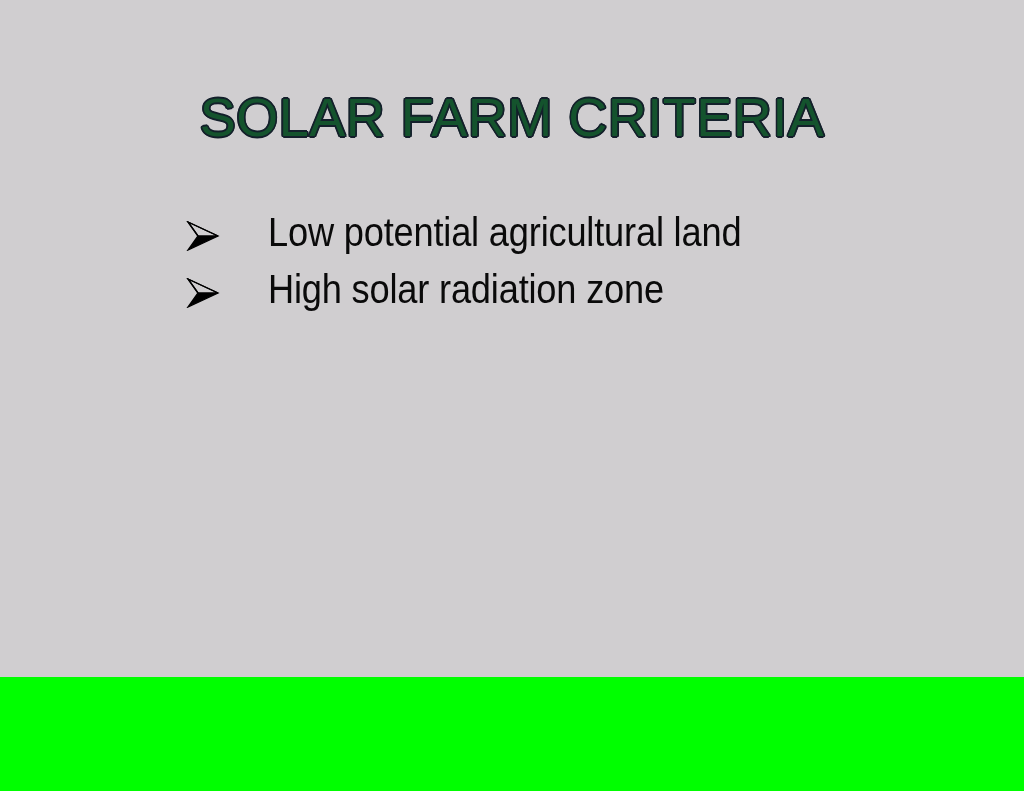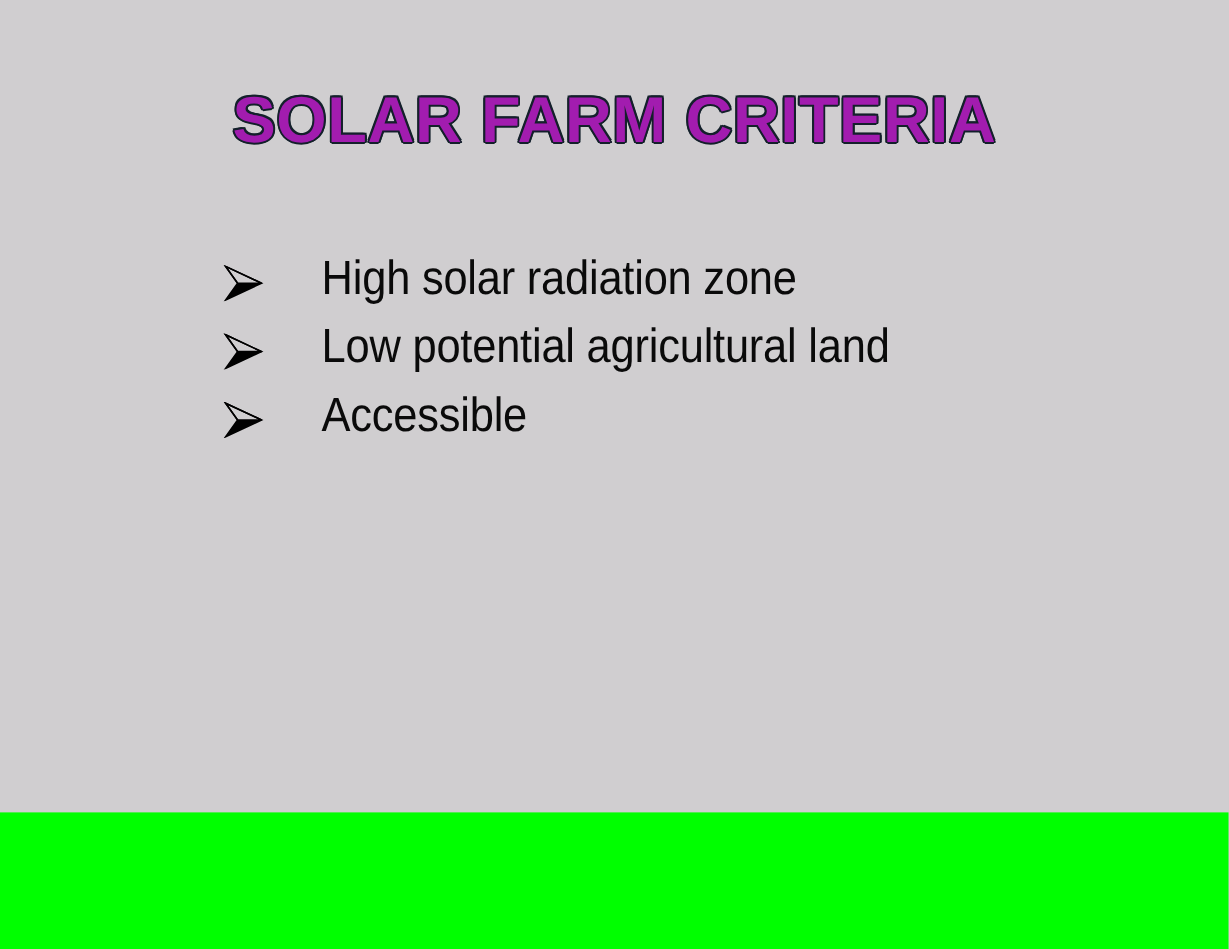--- a/index.html
+++ b/index.html
@@ -28,37 +28,37 @@
     position: absolute;
     left: 0;
     top: 72px;
     width: 1024px;
     text-align: center;
   }
   .slide-title {
     display: inline-block;
     font-family: "Liberation Sans", sans-serif;
     font-size: 54px;
-    font-weight: bold;
+    font-weight: normal;
     letter-spacing: 0.5px;
     line-height: 1.05;
-    color: #a21caf;
+    color: #14532d;
     -webkit-text-stroke: 1.6px #14202b;
     paint-order: stroke fill;
     text-shadow:
       -1.4px -1.4px 0 #14202b,
        1.4px -1.4px 0 #14202b,
       -1.4px  1.4px 0 #14202b,
        1.4px  1.4px 0 #14202b,
        0px   -1.6px 0 #14202b,
        0px    1.6px 0 #14202b,
       -1.6px  0px   0 #14202b,
        1.6px  0px   0 #14202b;
     white-space: nowrap;
-    margin: 0;
+    margin: 17px;
   }
 
   
   .bullet-list {
     position: absolute;
     left: 186px;
     top: 212px;
     width: 790px;
     list-style: none;
     margin: 0;
@@ -114,44 +114,34 @@
   <ul class="bullet-list">
 
     <li class="bullet-item">
       <span class="bullet-marker">
         <svg width="34" height="30" viewBox="0 0 34 30" aria-hidden="true">
           <polygon points="2,1 32,15 2,29 12,15" fill="#000000"></polygon>
           <polygon points="2,1 32,15 12,15" fill="#d0ced0" stroke="#000000" stroke-width="1.3"></polygon>
           <polygon points="2,1 32,15 2,29 12,15" fill="none" stroke="#000000" stroke-width="1.3" stroke-linejoin="miter"></polygon>
         </svg>
       </span>
-      <span class="bullet-text">High solar radiation zone</span>
-    </li>
-
-    <li class="bullet-item">
-      <span class="bullet-marker">
-        <svg width="34" height="30" viewBox="0 0 34 30" aria-hidden="true">
-          <polygon points="2,1 32,15 2,29 12,15" fill="#000000"></polygon>
-          <polygon points="2,1 32,15 12,15" fill="#d0ced0" stroke="#000000" stroke-width="1.3"></polygon>
-          <polygon points="2,1 32,15 2,29 12,15" fill="none" stroke="#000000" stroke-width="1.3" stroke-linejoin="miter"></polygon>
-        </svg>
-      </span>
       <span class="bullet-text">Low potential agricultural land</span>
     </li>
 
     <li class="bullet-item">
       <span class="bullet-marker">
         <svg width="34" height="30" viewBox="0 0 34 30" aria-hidden="true">
           <polygon points="2,1 32,15 2,29 12,15" fill="#000000"></polygon>
           <polygon points="2,1 32,15 12,15" fill="#d0ced0" stroke="#000000" stroke-width="1.3"></polygon>
           <polygon points="2,1 32,15 2,29 12,15" fill="none" stroke="#000000" stroke-width="1.3" stroke-linejoin="miter"></polygon>
         </svg>
       </span>
-      <span class="bullet-text">Accessible</span>
+      <span class="bullet-text">High solar radiation zone</span>
     </li>
+
 
 
 
 
 
   </ul>
 
   <div class="footer-band"></div>
 
 </div>

